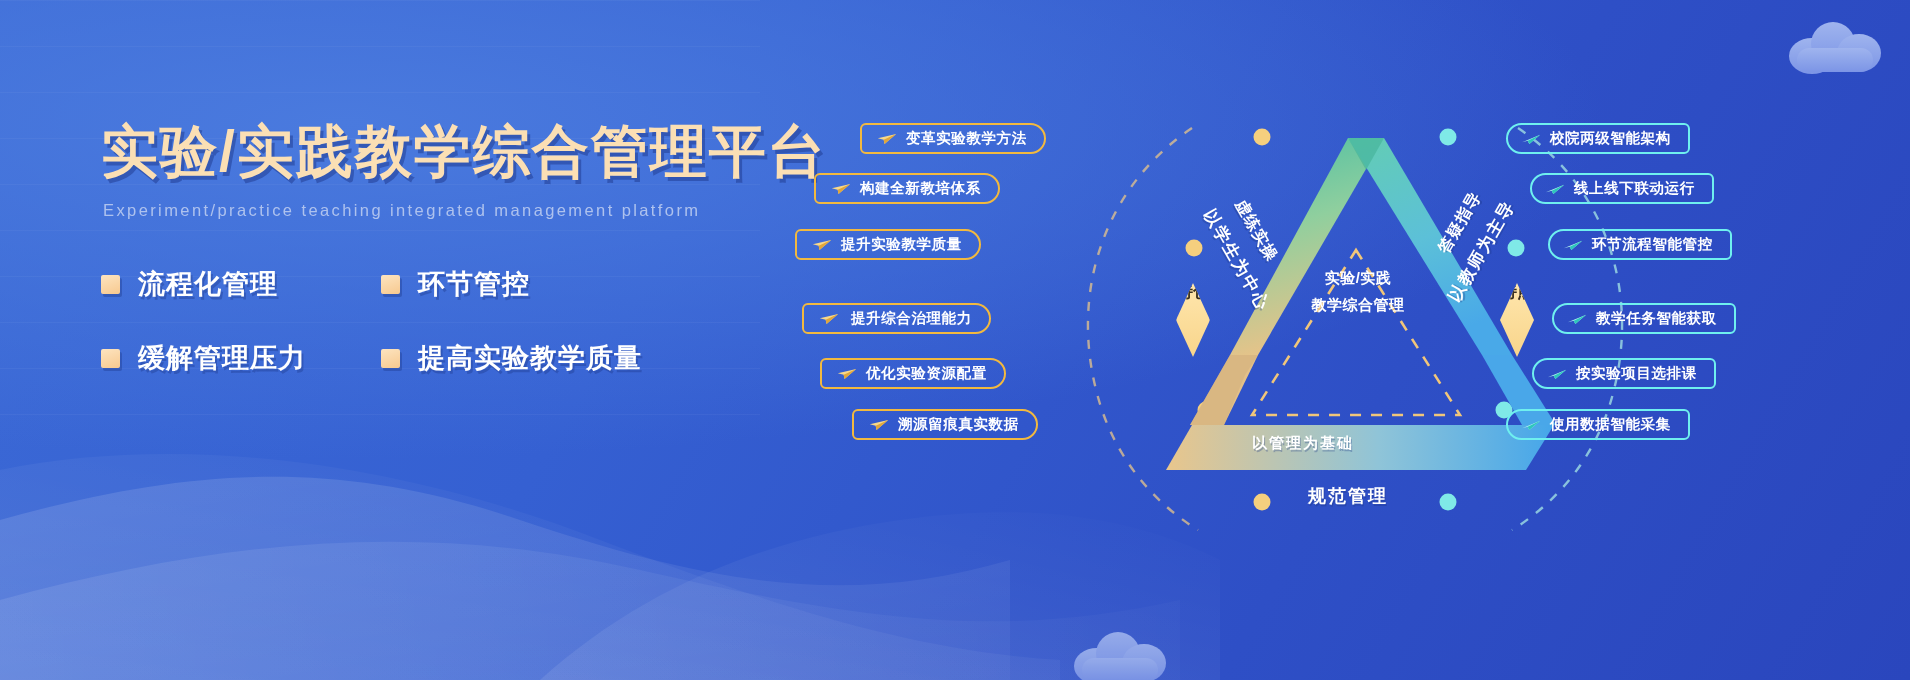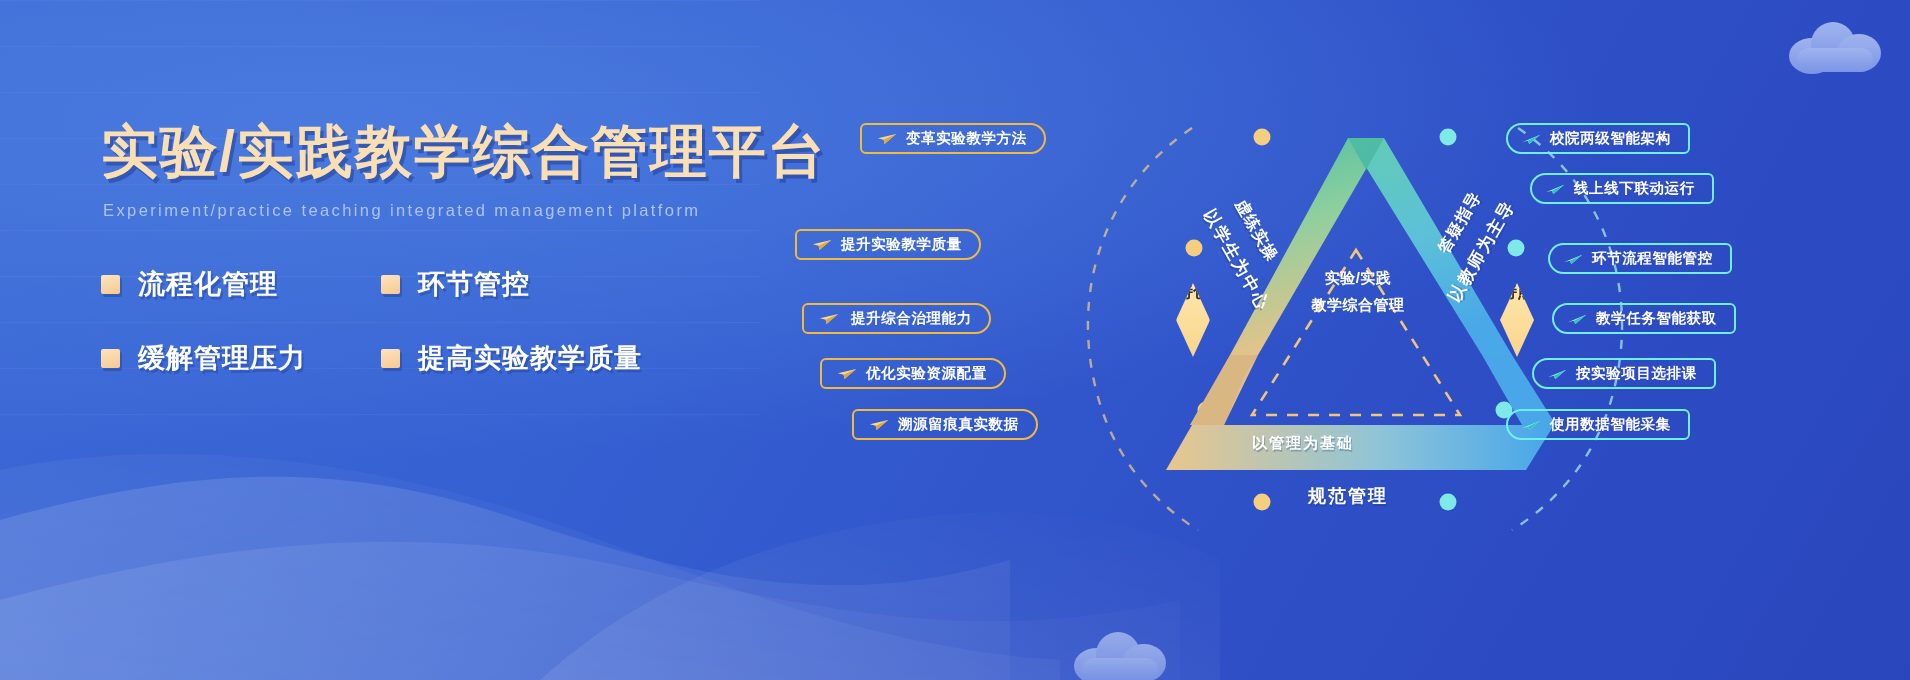--- a/index.html
+++ b/index.html
@@ -247,20 +247,27 @@
       <span>特点</span>
     </div>
 
     <div class="tag tag-left" style="left:60px;top:123px;">
       <svg class="plane" viewBox="0 0 24 16">
         <path d="M1,7 L23,2 L9,14 L8,9 Z" fill="#f7d88a"></path>
           <path d="M8,9 L23,2 L9,14 Z" fill="#e0a63c"></path>
       </svg>
       <span>变革实验教学方法</span>
     </div>
+    <div class="tag tag-left" style="left:14px;top:173px;">
+      <svg class="plane" viewBox="0 0 24 16">
+        <path d="M1,7 L23,2 L9,14 L8,9 Z" fill="#f7d88a"></path>
+          <path d="M8,9 L23,2 L9,14 Z" fill="#e0a63c"></path>
+      </svg>
+      <span>构建全新教培体系</span>
+    </div>
     <div class="tag tag-left" style="left:-5px;top:229px;">
       <svg class="plane" viewBox="0 0 24 16">
         <path d="M1,7 L23,2 L9,14 L8,9 Z" fill="#f7d88a"></path>
           <path d="M8,9 L23,2 L9,14 Z" fill="#e0a63c"></path>
       </svg>
       <span>提升实验教学质量</span>
     </div>
     <div class="tag tag-left" style="left:2px;top:303px;gap:12px;">
       <svg class="plane" viewBox="0 0 24 16">
         <path d="M1,7 L23,2 L9,14 L8,9 Z" fill="#f7d88a"></path>
@@ -290,21 +297,21 @@
       </svg>
       <span>校院两级智能架构</span>
     </div>
     <div class="tag tag-right" style="left:730px;top:173px;">
       <svg class="plane" viewBox="0 0 24 16">
         <path d="M1,12 L23,3 L10,14 L8,10 Z" fill="#b6f6f2"></path>
           <path d="M8,10 L23,3 L10,14 Z" fill="#2ec6bb"></path>
       </svg>
       <span>线上线下联动运行</span>
     </div>
-    <div class="tag tag-right" style="left:748px;top:243px;">
+    <div class="tag tag-right" style="left:748px;top:229px;">
       <svg class="plane" viewBox="0 0 24 16">
         <path d="M1,12 L23,3 L10,14 L8,10 Z" fill="#b6f6f2"></path>
           <path d="M8,10 L23,3 L10,14 Z" fill="#2ec6bb"></path>
       </svg>
       <span>环节流程智能管控</span>
     </div>
     <div class="tag tag-right" style="left:752px;top:303px;">
       <svg class="plane" viewBox="0 0 24 16">
         <path d="M1,12 L23,3 L10,14 L8,10 Z" fill="#b6f6f2"></path>
           <path d="M8,10 L23,3 L10,14 Z" fill="#2ec6bb"></path>

